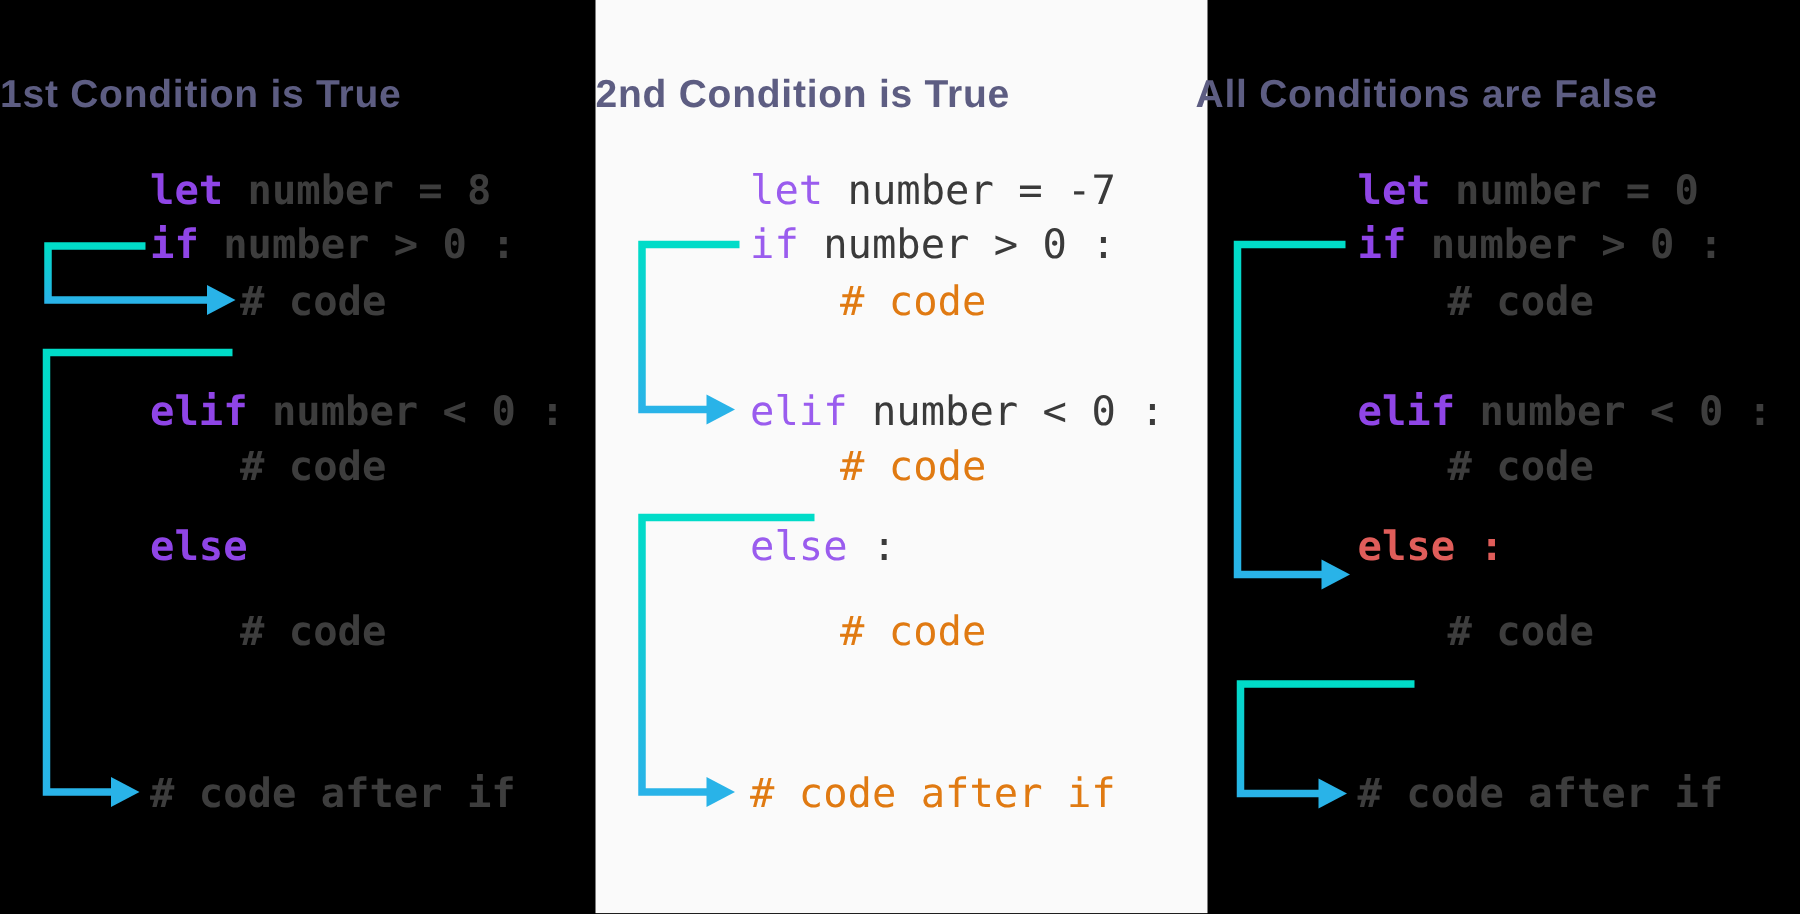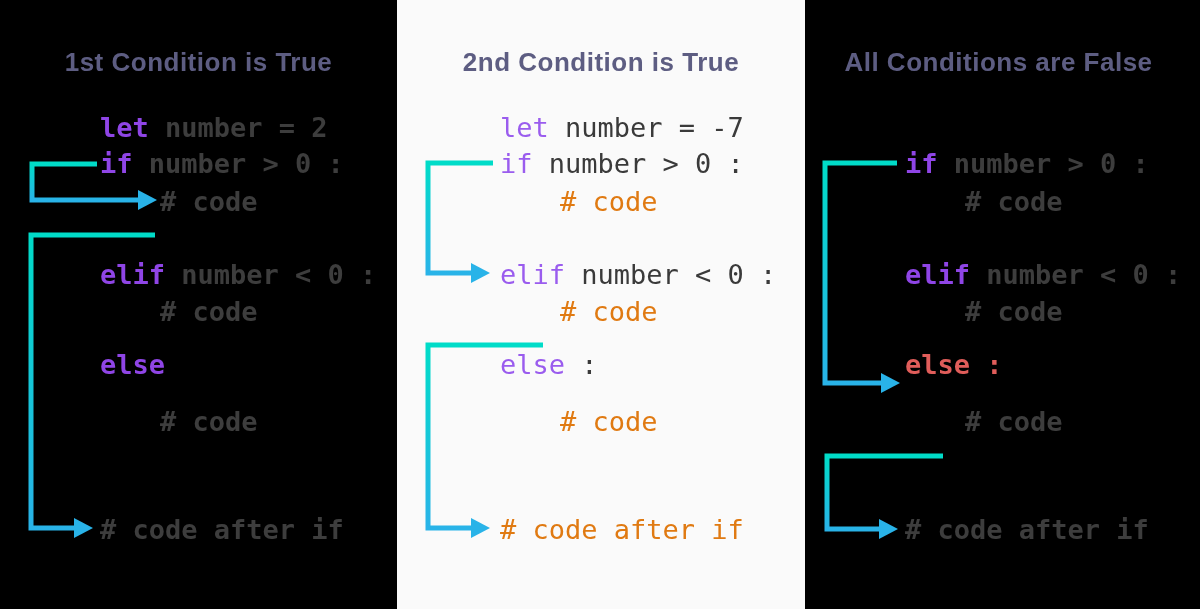--- a/index.html
+++ b/index.html
@@ -19,21 +19,21 @@
   #panel-0 { left: 0;     width: 397px; --cx: 100px; }
   #panel-1 { left: 397px; width: 408px; --cx: 103px; background: #fafafa; }
   #panel-2 { left: 797px; width: 403px; --cx: 108px; }
 
   .title {
     position: absolute;
     top: 46px;
     left: 0;
     right: 0;
     margin: 0;
-    text-align: center;
+    text-align: left;
     font-family: "Liberation Sans", sans-serif;
     font-weight: 800;
     font-size: 26px;
     line-height: 32px;
     letter-spacing: 0.5px;
     color: #5d5d82;
   }
 
   .line {
     position: absolute;
@@ -70,21 +70,21 @@
     pointer-events: none;
   }
 </style>
 </head>
 <body>
 
 <div class="stage">
 
   <section class="panel panel-dark" id="panel-0">
     <h2 class="title">1st Condition is True</h2>
-    <div class="line r1"><span class="kw">let</span><span> number = 2</span></div>
+    <div class="line r1"><span class="kw">let</span><span> number = 8</span></div>
     <div class="line r2"><span class="kw">if</span><span> number &gt; 0 :</span></div>
     <div class="line cm r3 ind"># code</div>
     <div class="line r4"><span class="kw">elif</span><span> number &lt; 0 :</span></div>
     <div class="line cm r5 ind"># code</div>
     <div class="line r6"><span class="kw" data-color="purple">else</span><span></span></div>
     <div class="line cm r7 ind"># code</div>
     <div class="line cm r8"># code after if</div>
   </section>
 
   <section class="panel panel-light" id="panel-1">
@@ -94,20 +94,21 @@
     <div class="line cm r3 ind"># code</div>
     <div class="line r4"><span class="kw">elif</span><span> number &lt; 0 :</span></div>
     <div class="line cm r5 ind"># code</div>
     <div class="line r6"><span class="kw" data-color="purple">else</span><span> :</span></div>
     <div class="line cm r7 ind"># code</div>
     <div class="line cm r8"># code after if</div>
   </section>
 
   <section class="panel panel-dark" id="panel-2">
     <h2 class="title">All Conditions are False</h2>
+    <div class="line r1"><span class="kw">let</span><span> number = 0</span></div>
     <div class="line r2"><span class="kw">if</span><span> number &gt; 0 :</span></div>
     <div class="line cm r3 ind"># code</div>
     <div class="line r4"><span class="kw">elif</span><span> number &lt; 0 :</span></div>
     <div class="line cm r5 ind"># code</div>
     <div class="line r6"><span class="kw" data-color="red">else :</span><span></span></div>
     <div class="line cm r7 ind"># code</div>
     <div class="line cm r8"># code after if</div>
   </section>
 
   <svg class="arrows" width="1200" height="609" viewBox="0 0 1200 609">

